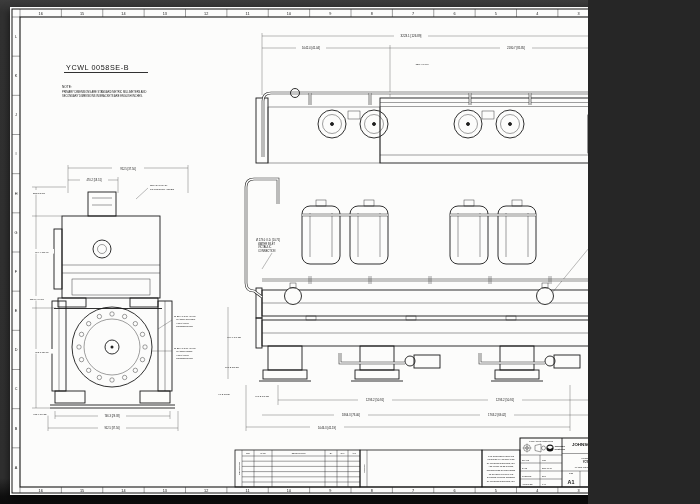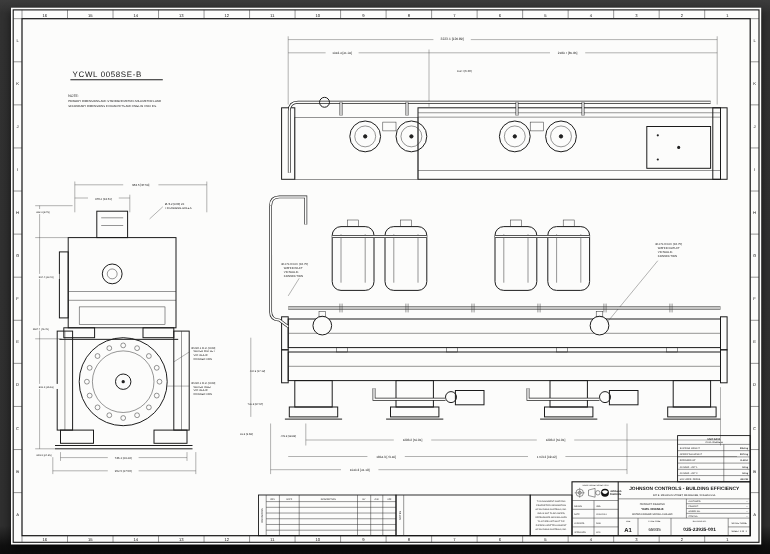--- a/index.html
+++ b/index.html
@@ -1,16 +1,16 @@
 <!DOCTYPE html>
 <html><head>
 <meta charset="utf-8">
 <style>
   html,body{margin:0;padding:0;background:#262626;}
-  .stage{position:relative;width:700px;height:504px;overflow:hidden;
+  .stage{position:relative;width:588px;height:504px;overflow:hidden;
          background:linear-gradient(180deg,#3c3c3c 0px,#313131 12px,#2f2f2f 478px,#101010 496px,#0c0c0c 504px);
          font-family:"Liberation Sans", sans-serif;}
   .sheet{position:absolute;left:10px;top:7px;width:682px;height:488px;background:#fcfcfb;
          box-shadow:0 4px 8px rgba(0,0,0,.65);}
   svg{display:block;}
   svg text{fill:#141414;font-family:"Liberation Sans", sans-serif;}
   .ol{stroke:#141414;fill:none;}
   .thin{stroke:#2a2a2a;stroke-width:.45;fill:none;}
   .med{stroke:#1a1a1a;stroke-width:.9;fill:none;}
   .dim{stroke:#3a3a3a;stroke-width:.35;fill:none;}

